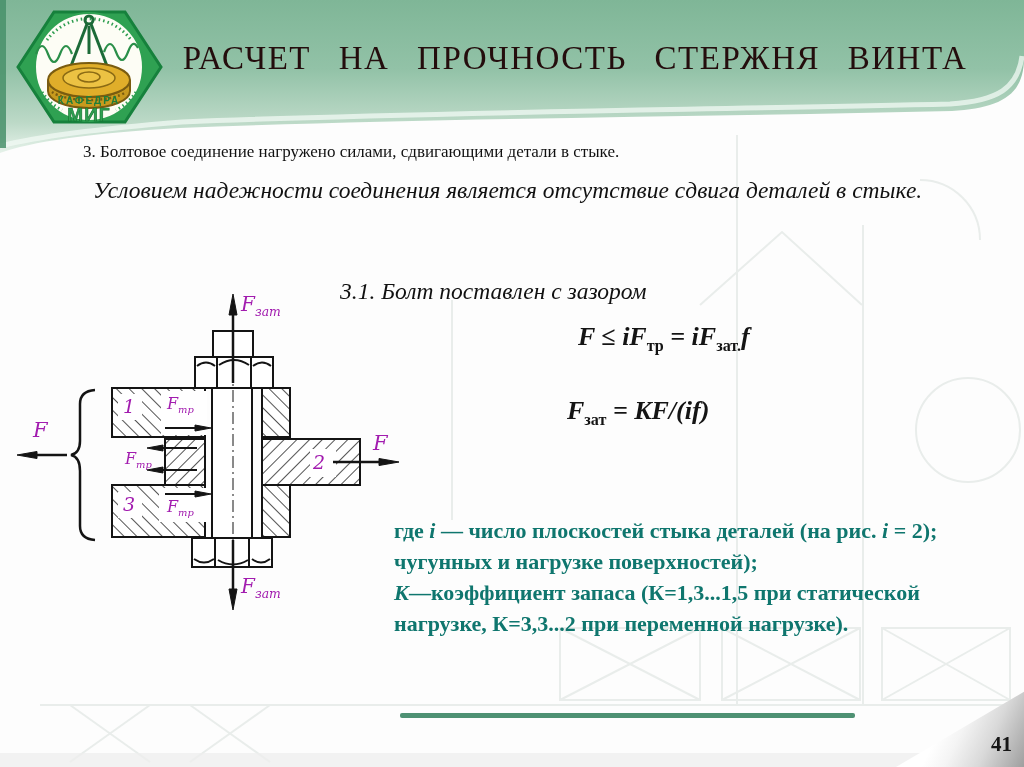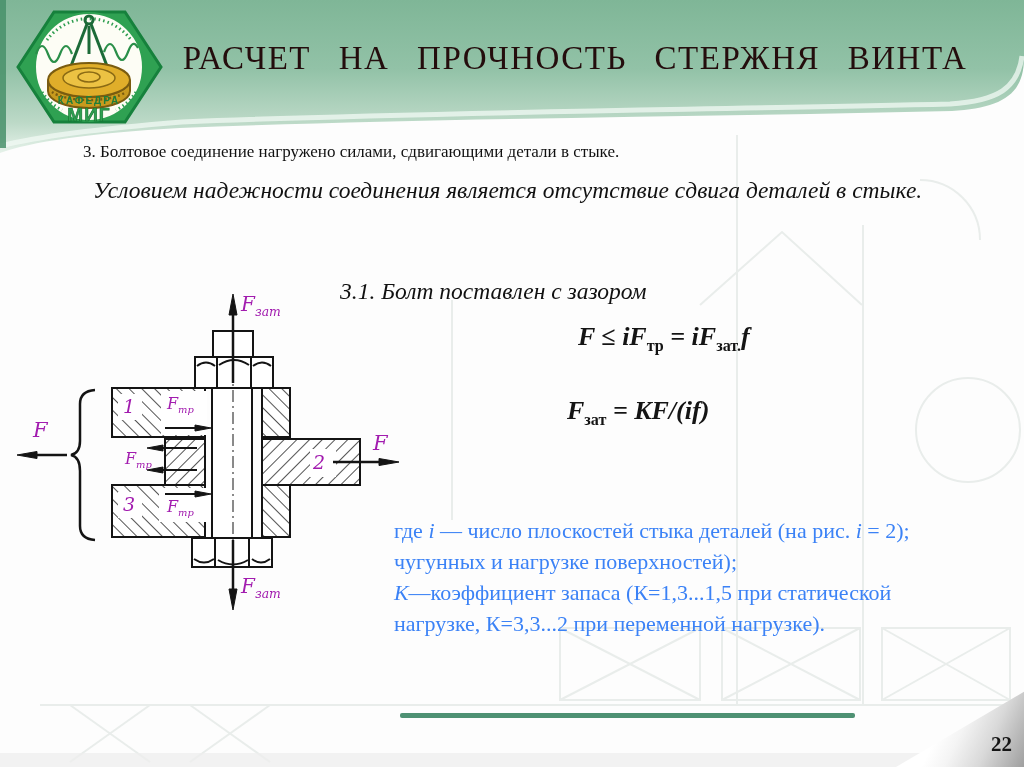--- a/index.html
+++ b/index.html
@@ -8,21 +8,21 @@
   .abs{position:absolute;white-space:nowrap;}
   .title{left:175px;top:40px;width:800px;text-align:center;font-weight:normal;
          font-size:33px;color:#240d0d;letter-spacing:1.5px;word-spacing:18px;}
   .para1{left:83px;top:142px;font-size:17px;}
   .para2{left:93px;top:177px;font-size:23.5px;font-style:italic;}
   .sect{left:340px;top:238px;font-size:23.5px;font-style:italic;margin-top:40px;}
   .formula{font-size:26px;font-weight:bold;font-style:italic;color:#141414;}
   .formula sub{font-size:62%;font-style:normal;font-weight:bold;}
   .f1{left:578px;top:322px;}
   .f2{left:567px;top:396px;}
-  .defs{left:394px;top:515px;font-size:22px;line-height:31px;color:#3b82f6;}
+  .defs{left:394px;top:515px;font-size:22px;line-height:31px;color:#0f766e;font-weight:bold;}
   .defline{white-space:nowrap;}
   .diagram{left:15px;top:288px;width:425px;height:335px;}
   .dlabel{position:absolute;font-family:"DejaVu Serif","Liberation Serif",serif;
           font-style:italic;font-weight:normal;color:#a21caf;white-space:nowrap;}
   .dlabel sub{font-size:62%;}
   .greenline{left:400px;top:713px;width:455px;height:5px;background:#4e9173;border-radius:2px;}
   .bottomstrip{left:0;top:753px;width:1024px;height:14px;background:#ededed;opacity:.75;}
   .curl{right:0;bottom:0;width:128px;height:80px;
         background:linear-gradient(295deg,#9f9f9f 0%,#d9d9d9 28%,#f4f4f4 48%,#ffffff 62%);
         clip-path:polygon(0 100%,100% 6%,100% 100%);}
@@ -212,15 +212,15 @@
     <div class="defline">где <i>i</i> — число плоскостей стыка деталей  (на рис. <i>i</i> = 2);</div>
     <div class="defline">чугунных и нагрузке поверхностей);</div>
     <div class="defline"><i>К</i>—коэффициент запаса (К=1,3...1,5 при статической</div>
     <div class="defline">нагрузке,  К=3,3...2  при  переменной  нагрузке).</div>
   </div>
 
   <div class="abs z2 greenline"></div>
   <div class="abs z1 bottomstrip"></div>
 
   <div class="abs z3 curl"></div>
-  <div class="abs z3 pagenum">22</div>
+  <div class="abs z3 pagenum">41</div>
 
 </div>
 
 </body></html>

